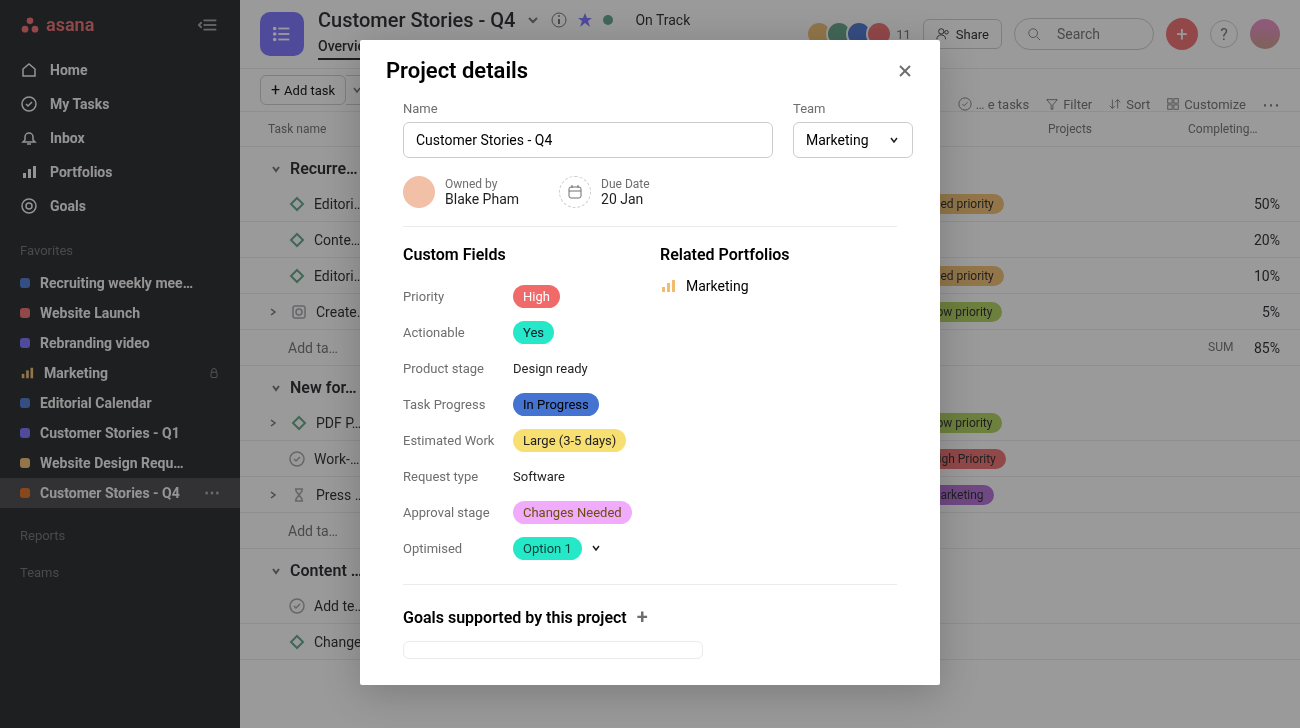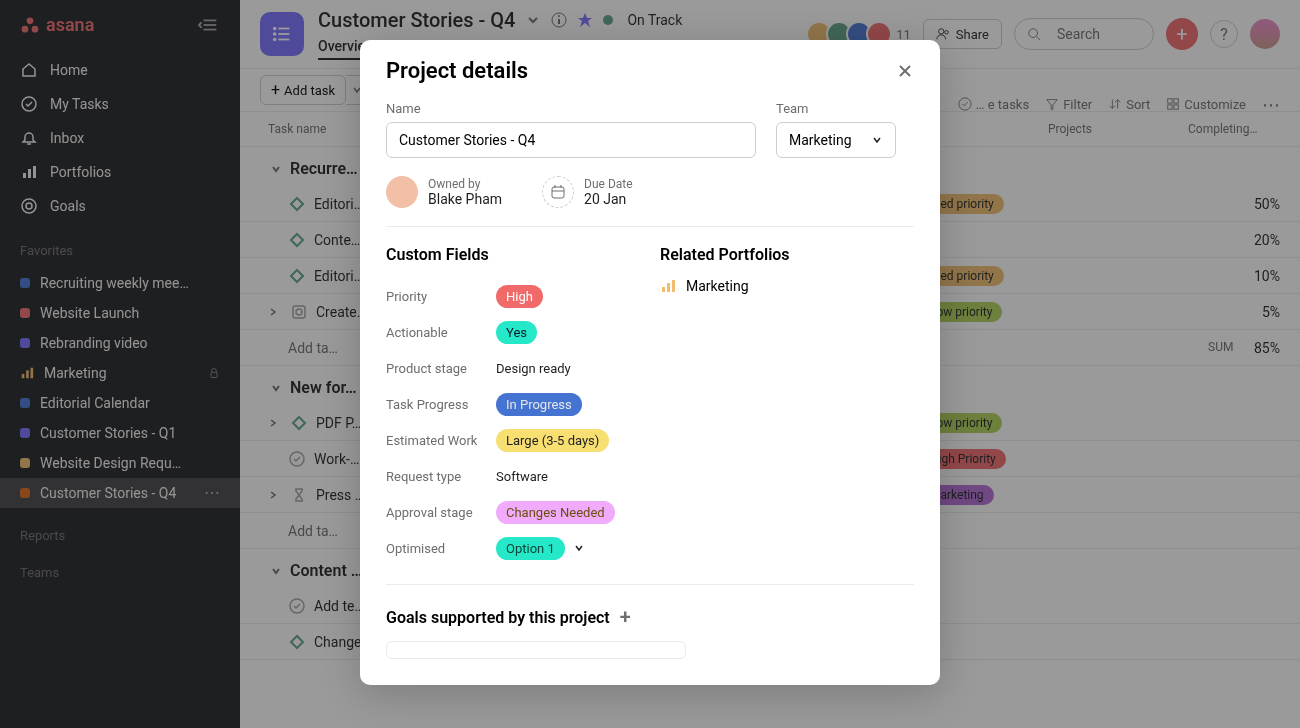--- a/index.html
+++ b/index.html
@@ -2,21 +2,21 @@
 <html><head>
 <meta charset="utf-8">
 <style>
 * { margin: 0; padding: 0; box-sizing: border-box; font-family: -apple-system, BlinkMacSystemFont, "Segoe UI", Roboto, sans-serif; }
 body { width: 1300px; height: 728px; overflow: hidden; background: #f6f8f9; position: relative; }
 .sidebar { position: absolute; left: 0; top: 0; width: 240px; height: 728px; background: #1e1f21; color: #a2a0a2; }
 .sidebar-header { display: flex; align-items: center; justify-content: space-between; padding: 14px 20px; }
 .logo { display: flex; align-items: center; gap: 6px; color: #f06a6a; font-weight: 600; font-size: 18px; }
 .logo-icon { width: 20px; height: 20px; }
 .collapse-icon { color: #a2a0a2; cursor: pointer; }
-.nav-list { list-style: none; padding: 4px 0; }
+.nav-list { list-style: none; padding: 4px 0; font-weight: bold; }
 .nav-item { display: flex; align-items: center; gap: 12px; padding: 8px 20px; font-size: 14px; cursor: pointer; color: #f5f4f3; }
 .nav-item .icon { width: 18px; height: 18px; display: inline-flex; align-items: center; justify-content: center; }
 .section-label { padding: 16px 20px 6px; font-size: 13px; color: #6d6e6f; }
 .fav-item { display: flex; align-items: center; gap: 10px; padding: 7px 20px; font-size: 14px; cursor: pointer; white-space: nowrap; overflow: hidden; color: #f5f4f3; position: relative; }
 .fav-item.active { background: #424244; }
 .fav-dot { width: 10px; height: 10px; border-radius: 3px; flex-shrink: 0; }
 .fav-icon { width: 14px; height: 14px; flex-shrink: 0; display: inline-flex; align-items: center; justify-content: center; }
 .fav-label { overflow: hidden; text-overflow: ellipsis; }
 .lock-icon { margin-left: auto; opacity: .6; }
 .more-dots { margin-left: auto; opacity: .6; font-size: 16px; line-height: 1; }
@@ -24,21 +24,21 @@
 .invite { display: flex; align-items: center; gap: 10px; padding: 10px 20px; position: absolute; bottom: 14px; left: 0; right: 0; cursor: pointer; color: #f5f4f3; font-size: 14px; }
 .invite-icon { width: 24px; height: 24px; border-radius: 50%; background: conic-gradient(#f06a6a, #4573d2, #f1bd6c, #5da283); display: flex; align-items: center; justify-content: center; font-size: 14px; position: relative; }
 .invite-icon::after { content: "+"; position: absolute; bottom: -2px; right: -2px; width: 12px; height: 12px; background: #4573d2; border-radius: 50%; font-size: 10px; line-height: 12px; text-align: center; color: white; }
 
 .main { position: absolute; left: 240px; top: 0; right: 0; height: 728px; background: #fff; }
 .main-header { height: 68px; display: flex; align-items: center; padding: 0 20px; gap: 14px; }
 .proj-icon { width: 44px; height: 44px; border-radius: 10px; background: #796eff; display: flex; align-items: center; justify-content: center; }
 .proj-title { font-size: 20px; font-weight: 500; color: #1e1f21; }
 .title-row { display: flex; align-items: center; gap: 10px; }
 .icon-sm { width: 16px; height: 16px; color: #6d6e6f; }
-.on-track { display: flex; align-items: center; gap: 14px; font-size: 14px; color: #1e1f21; }
+.on-track { display: flex; align-items: center; gap: 22px; font-size: 14px; color: #1e1f21; }
 .on-track-dot { width: 10px; height: 10px; border-radius: 50%; background: #5da283; }
 .tabs-row { display: flex; gap: 18px; margin-top: 2px; }
 .tab { font-size: 14px; color: #6d6e6f; padding: 4px 0; cursor: pointer; }
 .tab.active { color: #1e1f21; font-weight: 500; border-bottom: 2px solid #1e1f21; }
 .header-right { margin-left: auto; display: flex; align-items: center; gap: 12px; }
 .avatars { display: flex; align-items: center; }
 .avatars .av { width: 26px; height: 26px; border-radius: 50%; border: 2px solid #fff; margin-left: -6px; }
 .av-count { font-size: 13px; color: #6d6e6f; margin-left: 4px; }
 .share-btn { display: flex; align-items: center; gap: 6px; height: 30px; padding: 0 12px; border: 1px solid #cfcbcb; border-radius: 6px; font-size: 13px; color: #1e1f21; cursor: pointer; }
 .search-box { width: 140px; height: 32px; border: 1px solid #cfcbcb; border-radius: 16px; padding: 0 12px; display: flex; align-items: center; gap: 16px; color: #6d6e6f; font-size: 14px; }
@@ -57,25 +57,25 @@
 .section-row { display: flex; align-items: center; gap: 8px; padding: 12px 30px 8px; font-weight: 600; font-size: 16px; color: #1e1f21; }
 .task-row { display: grid; grid-template-columns: 1fr 140px 140px 100px; align-items: center; font-size: 14px; color: #1e1f21; height: 36px; border-bottom: 1px solid #edeae9; }
 .task-name-cell { display: flex; align-items: center; gap: 8px; padding-left: 48px; overflow: hidden; }
 .expander { width: 14px; margin-left: -20px; color: #6d6e6f; display: inline-flex; }
 .task-icon { width: 18px; height: 18px; display: inline-flex; align-items: center; }
 .tag-pill { display: inline-block; padding: 3px 10px; border-radius: 10px; font-size: 12px; color: #fff; }
 .completing { text-align: right; padding-right: 20px; }
 .add-task-link { padding-left: 48px; color: #6d6e6f; font-size: 14px; height: 36px; display: flex; align-items: center; }
 
 .overlay { position: absolute; inset: 0; background: rgba(30,31,33,0.45); }
-.modal { position: absolute; top: 40px; left: 50%; transform: translateX(-50%); width: 580px; max-height: 648px; background: #fff; border-radius: 10px; box-shadow: 0 8px 40px rgba(0,0,0,0.2); overflow: hidden; display: flex; flex-direction: column; }
+.modal { position: absolute; top: 40px; left: 50%; transform: translateX(-50%); width: 580px; max-height: 648px; background: #fff; border-radius: 2px; box-shadow: 0 8px 40px rgba(0,0,0,0.2); overflow: hidden; display: flex; flex-direction: column; }
 .modal-head { display: flex; align-items: center; justify-content: space-between; padding: 18px 26px 10px; }
 .modal-title { font-size: 22px; font-weight: 600; }
 .close-btn { cursor: pointer; color: #6d6e6f; }
-.modal-body { padding: 8px 26px 26px; overflow-y: auto; }
+.modal-body { padding: 8px 43px 26px; overflow-y: auto; }
 .form-row { display: flex; gap: 20px; margin-bottom: 18px; }
 .form-col { display: flex; flex-direction: column; gap: 6px; }
 .form-label { font-size: 13px; color: #6d6e6f; }
 .text-input { height: 36px; border: 1px solid #cfcbcb; border-radius: 6px; padding: 0 12px; font-size: 14px; width: 370px; }
 .select-input { height: 36px; border: 1px solid #cfcbcb; border-radius: 6px; padding: 0 12px; font-size: 14px; display: flex; align-items: center; gap: 16px; width: 120px; justify-content: space-between; cursor: pointer; }
 .meta-row { display: flex; gap: 40px; align-items: center; margin-bottom: 18px; }
 .meta-item { display: flex; align-items: center; gap: 10px; }
 .owner-av { width: 32px; height: 32px; border-radius: 50%; background: #f1c0a6; }
 .due-ic { width: 32px; height: 32px; border-radius: 50%; border: 1px dashed #cfcbcb; display: flex; align-items: center; justify-content: center; color: #6d6e6f; }
 .meta-label { font-size: 12px; color: #6d6e6f; }
@@ -563,21 +563,21 @@
                   <span class="cf-pill" style="background:#25e8c8;color:#0f172a">Yes</span>
                 </span></div>
             </div>
             <div class="cf-row">
               <span class="cf-label">Product stage</span>
               <div><span style="color:#1e1f21">Design ready</span></div>
             </div>
             <div class="cf-row">
               <span class="cf-label">Task Progress</span>
               <div><span class="cf-opt">
-                  <span class="cf-pill" style="background:#4573d2;color:#e5e5e5">In Progress</span>
+                  <span class="cf-pill" style="background:#4573d2;color:#000000">In Progress</span>
                 </span></div>
             </div>
             <div class="cf-row">
               <span class="cf-label">Estimated Work</span>
               <div><span class="cf-opt">
                   <span class="cf-pill" style="background:#f8df72;color:#1e1f21">Large (3-5 days)</span>
                 </span></div>
             </div>
             <div class="cf-row">
               <span class="cf-label">Request type</span>

